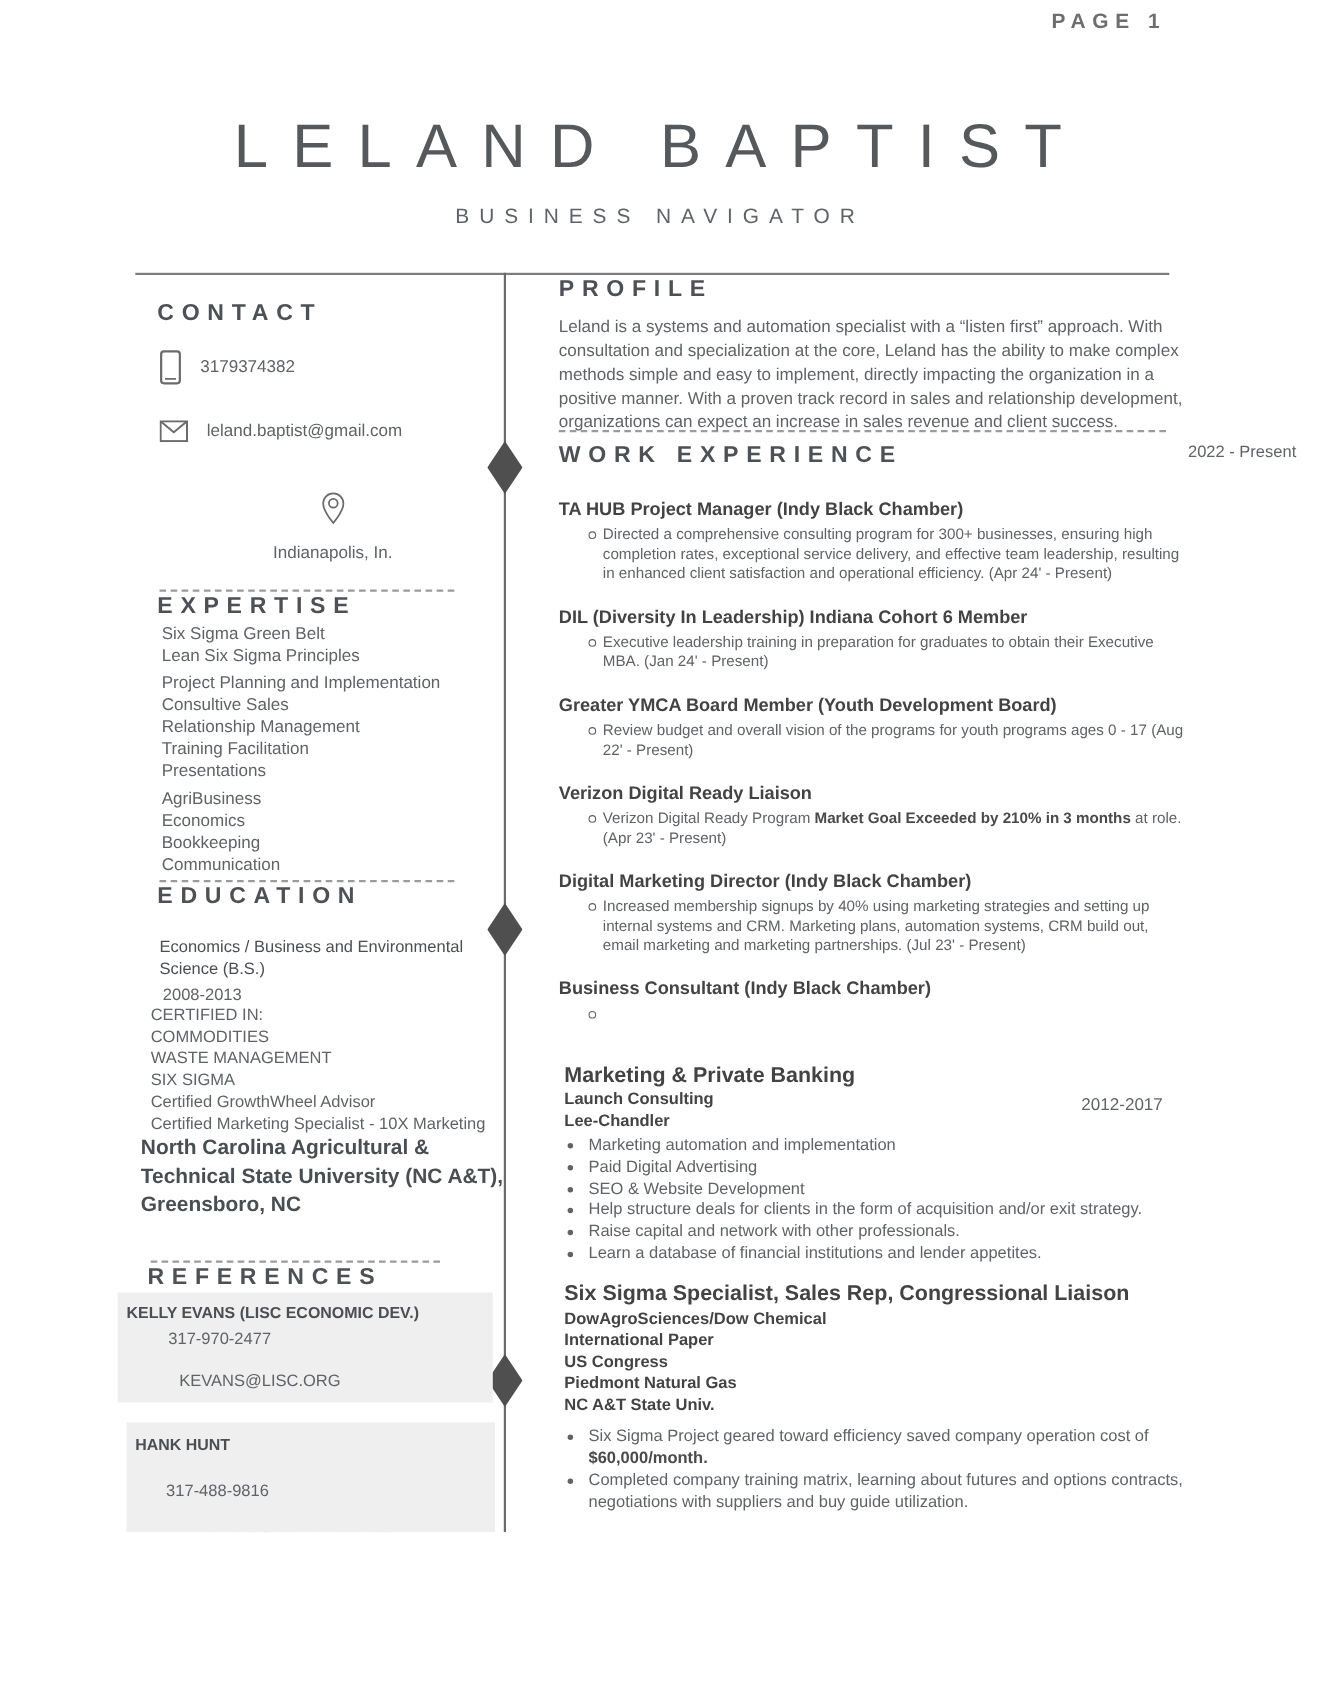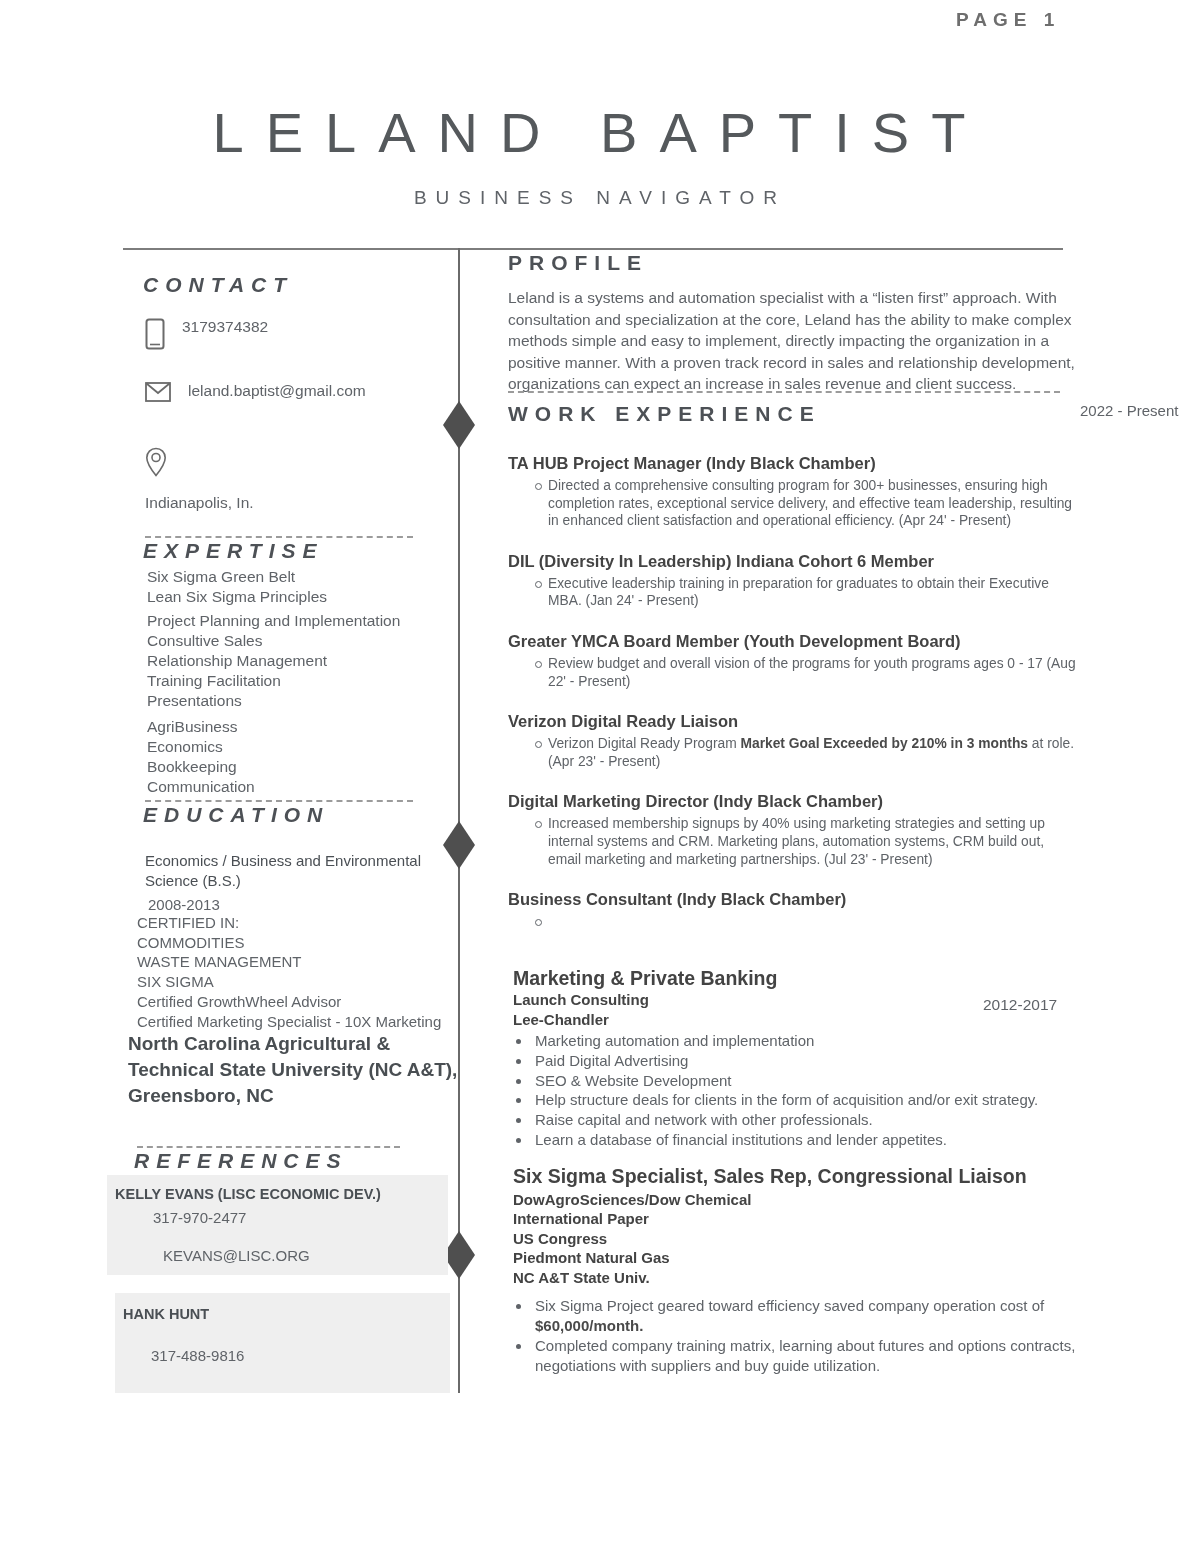--- a/index.html
+++ b/index.html
@@ -22,23 +22,23 @@
   .d1 { top:401px; } .d2 { top:821px; } .d3 { top:1231px; }
 
   
   h2.side-heading { margin:0; font-size:21px; line-height:26px; letter-spacing:7px;
     font-weight:bold; color:#4d5156; }
   hr.dashed { border:0; border-top:2px dashed #9b9b9b; height:0; }
   .b { font-weight:bold; color:#4a4a4a; }
 
   
   .col-left { position:absolute; left:123px; top:250px; width:337px; }
-  .col-left h2.side-heading { padding-left:20px;font-style:italic; }
+  .col-left h2.side-heading { padding-left:20px; }
   .col-left h2.refs { padding-left:11px; }
-  .contact-row { display:flex; align-items:flex-start; gap:17px; padding-left:22px;
+  .contact-row { display:flex; align-items:center; gap:17px; padding-left:22px;
     font-size:15.5px; color:#5f6368; }
   .row-phone { margin-top:20px; }
   .row-email { margin-top:32px; }
   .row-loc   { margin-top:45px;flex-direction:column; }
   .heading-contact { margin-top:22px !important; }
   .hr-1 { margin:24px 0 0 22px; width:268px; }
   .heading-expertise { margin-top:10px; }
   .exp-list { list-style:none; margin:3px 0 0 0; padding:0 0 0 24px;
     font-size:15.5px; line-height:20px; color:#5f6368; }
   .exp-list li:nth-child(3) { margin-top:4px; }

